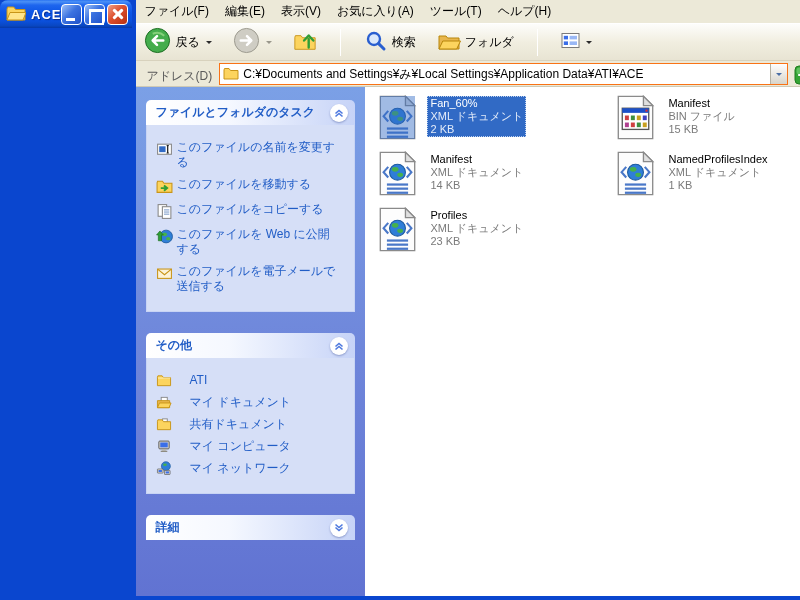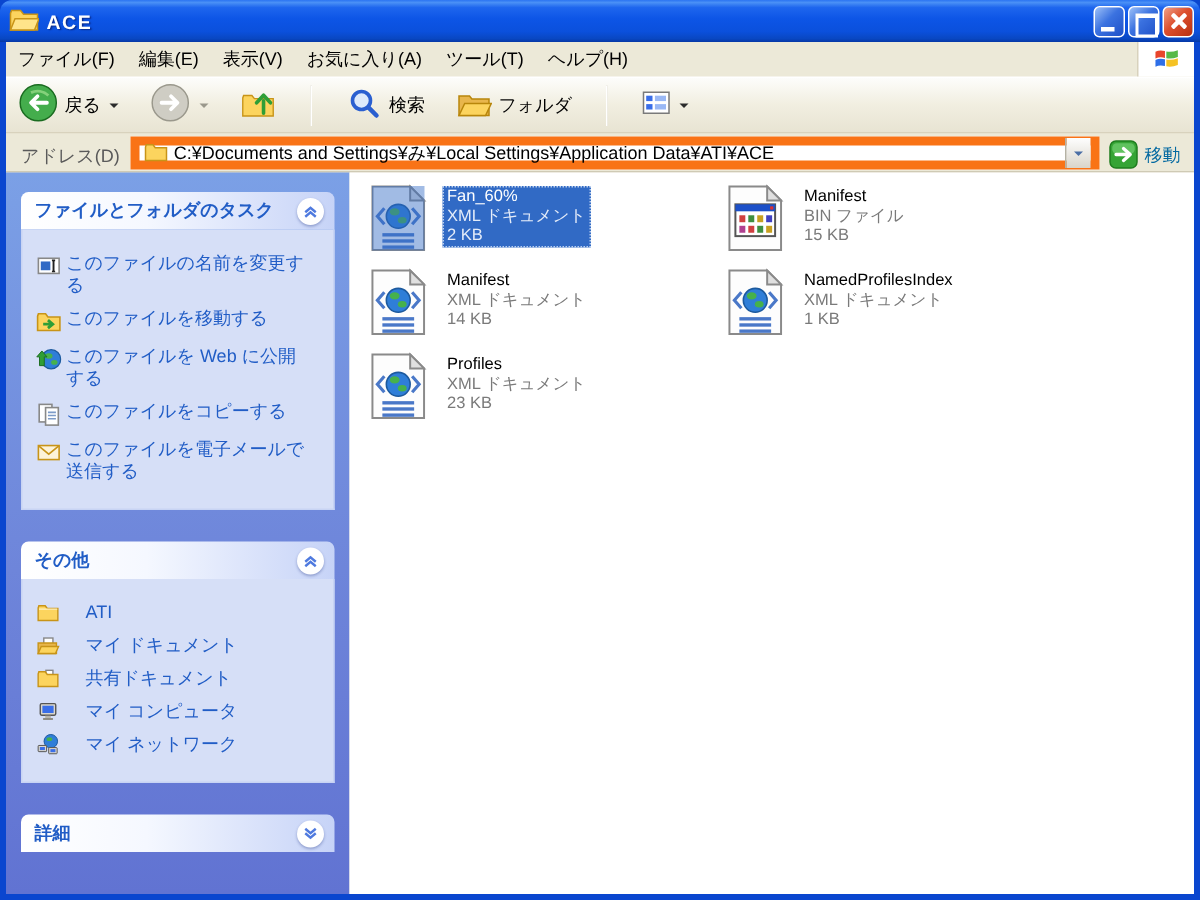--- a/index.html
+++ b/index.html
@@ -1,18 +1,18 @@
 <!DOCTYPE html>
 <html><head>
 <meta charset="utf-8">
 <style>
   html,body{margin:0;padding:0;width:800px;height:600px;overflow:hidden;
     font-family:"Liberation Sans","DejaVu Sans",sans-serif;}
   *{box-sizing:border-box}
-  .window{width:800px;height:600px;display:flex;flex-direction:column;background:#0a46cf;}
+  .window{width:800px;height:600px;display:flex;flex-direction:row;background:#0a46cf;}
 
   
   .titlebar{height:28px;flex:none;border-radius:8px 8px 0 0;display:flex;align-items:center;
     padding:0 4px 0 6px;
     background:linear-gradient(180deg,#2b74f2 0%,#4a90f6 6%,#1e66ee 18%,#0d55e6 45%,#0b50dc 75%,#0947c2 92%,#0638a6 100%);}
   .title-icon{display:flex;align-items:center}
   .title-icon svg{width:20px;height:18px}
   .title-text{color:#fff;font-weight:bold;font-size:13px;margin-left:5px;flex:1;
     text-shadow:1px 1px 1px #0a2a8a;letter-spacing:1px}
   .win-btns{display:flex;gap:2px}
@@ -44,21 +44,21 @@
   .big svg{width:27px;height:27px}
   .mid svg{width:24px;height:24px}
   .tb-sep{width:1px;height:27px;background:#c9c5b2;border-right:1px solid #fff;margin:0 5px}
   .drop-arrow{width:0;height:0;border-top:3px solid #2b2b2b;border-left:3px solid transparent;border-right:3px solid transparent;margin-left:2px}
   .drop-arrow.dim{border-top-color:#9a988c}
   .views svg{width:19px;height:17px}
 
   
   .addressbar{height:26px;flex:none;display:flex;align-items:flex-end;background:#ece9d8;padding:1px 3px;border-bottom:1px solid #cfcab5}
   .addr-label{font-size:12px;color:#5a5a5a;padding:0 7px;white-space:nowrap}
-  .addr-input{flex:1;height:22px;background:#fff;border:6px solid #f97316;display:flex;align-items:center;padding:0 0 0 3px;min-width:0;cursor:text}
+  .addr-input{flex:1;height:22px;background:#fff;border:1px solid #f97316;display:flex;align-items:center;padding:0 0 0 3px;min-width:0;cursor:text}
   .addr-folder{display:flex;align-items:center;margin-right:4px}
   .addr-folder svg{width:16px;height:14px}
   .addr-path{font-size:12px;color:#000;white-space:nowrap;overflow:hidden;flex:1}
   .addr-drop{width:17px;height:20px;flex:none;display:flex;align-items:center;justify-content:center;cursor:pointer;
     background:linear-gradient(180deg,#fefefe,#d9d5ca);border-left:1px solid #b5b2a4}
   .addr-drop .drop-arrow{margin:0;border-top-color:#4a6ea5}
   .go-btn{display:flex;align-items:center;gap:4px;padding:0 6px;font-size:12px;color:#0369a1;cursor:pointer}
   .go-icon{display:flex}
   .go-icon svg{width:20px;height:20px}
 
@@ -252,40 +252,40 @@
                     <path d="M1 13.5 V4.5 l.5-1.5 h4.5 l1.5 2 h7.5 V13.5 Z" fill="#fcd45e" stroke="#c89418"></path>
                     <path d="M4.5 9.5 h5.5 M7.5 7 l3 2.5 -3 2.5" fill="none" stroke="#2f9e36" stroke-width="1.8"></path>
                   </svg>
                 </span>
                 <span class="task-label">このファイルを移動する</span>
               </div>
 
               <div class="task-item">
                 <span class="task-icon">
                   <svg viewBox="0 0 16 16">
-                    <circle cx="9.5" cy="8" r="6" fill="#2f7ed8" stroke="#1d5a9e" stroke-width=".8"></circle>
-                    <ellipse cx="8" cy="6" rx="2.4" ry="1.7" fill="#46b14c"></ellipse>
-                    <ellipse cx="11.5" cy="10" rx="2" ry="1.5" fill="#46b14c"></ellipse>
-                    <polygon points="0.5,6.5 3.7,2.8 6.9,6.5 5.2,6.5 5.2,12 2.2,12 2.2,6.5" fill="#2f9e36" stroke="#1a6b20" stroke-width=".6"></polygon>
-                  </svg>
-                </span>
-                <span class="task-label">このファイルを Web に公開する</span>
-              </div>
-
-              <div class="task-item">
-                <span class="task-icon">
-                  <svg viewBox="0 0 16 16">
                     <rect x="2" y="1.5" width="8" height="11" fill="#fff" stroke="#888"></rect>
                     <rect x="6" y="3.5" width="8" height="11" fill="#fff" stroke="#888"></rect>
                     <line x1="7.5" y1="6.5" x2="12.5" y2="6.5" stroke="#7d9bc8"></line>
                     <line x1="7.5" y1="8.5" x2="12.5" y2="8.5" stroke="#7d9bc8"></line>
                     <line x1="7.5" y1="10.5" x2="12.5" y2="10.5" stroke="#7d9bc8"></line>
                   </svg>
                 </span>
                 <span class="task-label">このファイルをコピーする</span>
+              </div>
+
+              <div class="task-item">
+                <span class="task-icon">
+                  <svg viewBox="0 0 16 16">
+                    <circle cx="9.5" cy="8" r="6" fill="#2f7ed8" stroke="#1d5a9e" stroke-width=".8"></circle>
+                    <ellipse cx="8" cy="6" rx="2.4" ry="1.7" fill="#46b14c"></ellipse>
+                    <ellipse cx="11.5" cy="10" rx="2" ry="1.5" fill="#46b14c"></ellipse>
+                    <polygon points="0.5,6.5 3.7,2.8 6.9,6.5 5.2,6.5 5.2,12 2.2,12 2.2,6.5" fill="#2f9e36" stroke="#1a6b20" stroke-width=".6"></polygon>
+                  </svg>
+                </span>
+                <span class="task-label">このファイルを Web に公開する</span>
               </div>
 
               <div class="task-item">
                 <span class="task-icon">
                   <svg viewBox="0 0 16 16">
                     <rect x="1.5" y="3.8" width="13" height="8.8" fill="#fdf3d8" stroke="#c89418"></rect>
                     <path d="M1.5 3.8 L8 9.2 L14.5 3.8" fill="none" stroke="#c89418"></path>
                   </svg>
                 </span>
                 <span class="task-label">このファイルを電子メールで送信する</span>

